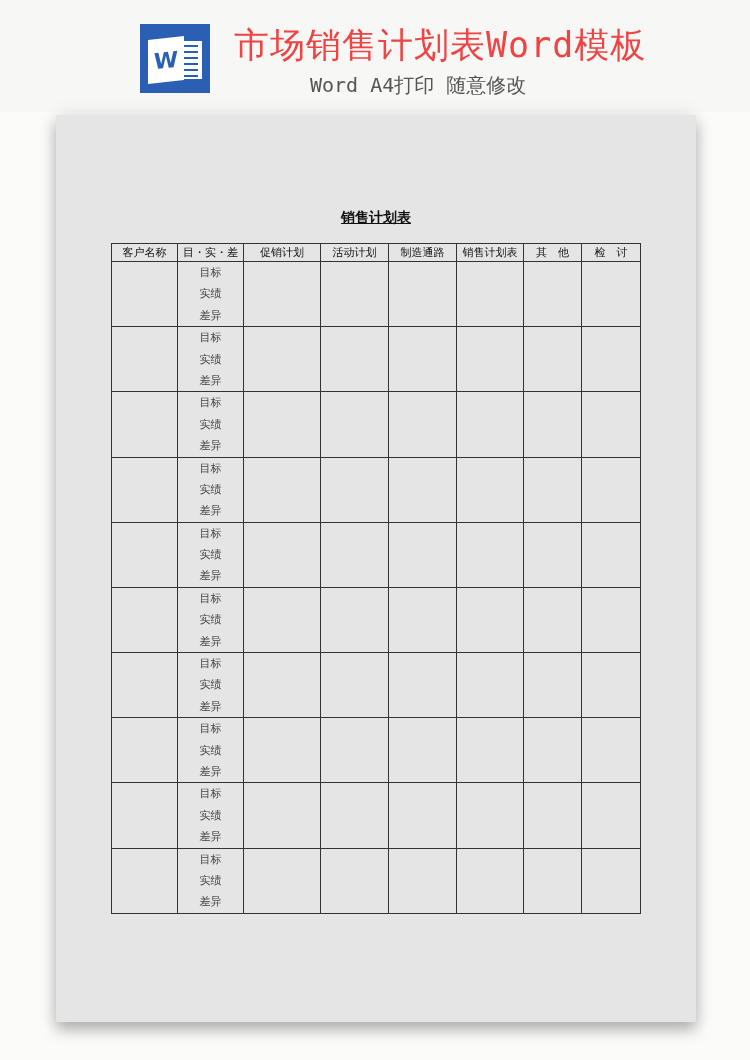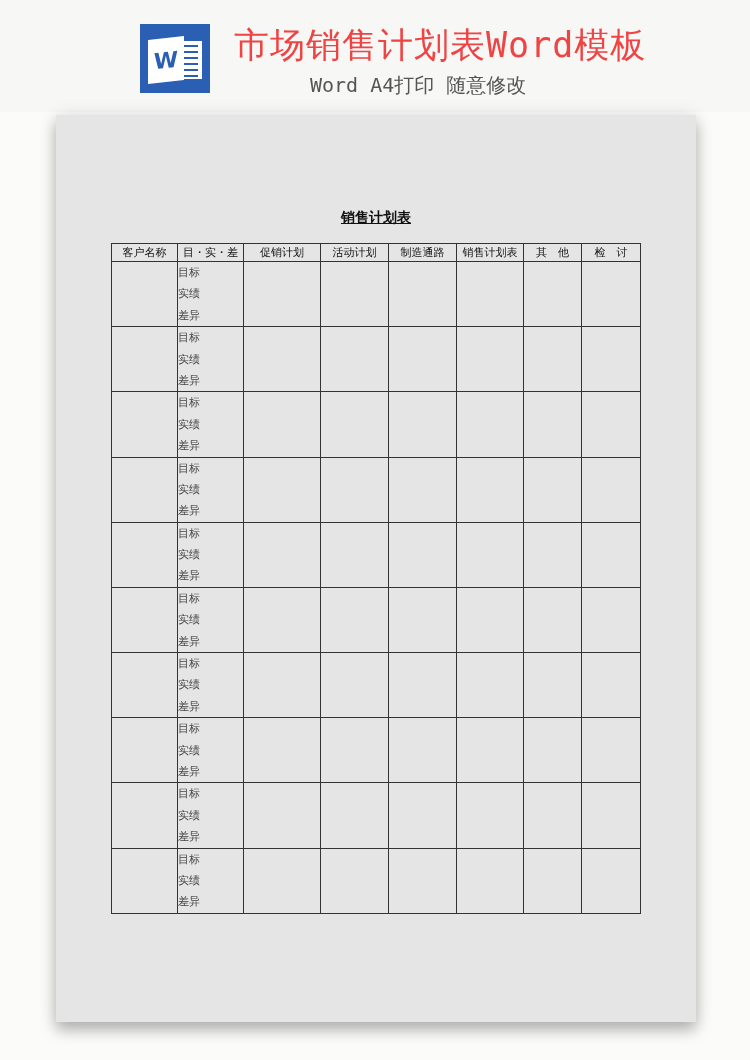--- a/index.html
+++ b/index.html
@@ -12,21 +12,21 @@
   .logo .lines i{display:block;height:2px;background:#2b5fb4;margin:4px 4px 0 10px;}
   .title{position:absolute;left:234px;top:22px;font-size:35px;color:#ef4444;letter-spacing:1px;font-family:"DejaVu Sans Mono","DejaVu Sans",sans-serif;white-space:nowrap;}
   .subtitle{position:absolute;left:310px;top:72px;font-size:20px;color:#555;font-family:"DejaVu Sans Mono","DejaVu Sans",sans-serif;white-space:nowrap;}
   .paper{position:absolute;left:56px;top:115px;width:640px;height:907px;background:#e5e5e5;box-shadow:0 8px 14px rgba(0,0,0,0.28),0 0 18px rgba(0,0,0,0.08);}
   .doc-title{position:absolute;left:0;width:640px;top:94px;text-align:center;font-size:14px;font-weight:bold;color:#111;font-family:"DejaVu Serif",serif;}
   .doc-title span{text-decoration:underline;}
   table{position:absolute;left:55px;top:128px;border-collapse:collapse;table-layout:fixed;font-family:Liberation Sans, sans-serif;}
   td,th{border:1px solid #333;padding:0;}
   th{height:17px;font-size:11px;font-weight:normal;color:#111;text-align:center;white-space:nowrap;}
   td{height:64px;}
-  td.mid{font-size:11px;color:#444;text-align:left;vertical-align:top;}
+  td.mid{font-size:11px;color:#444;text-align:center;vertical-align:top;}
   td.mid div{height:21.4px;line-height:21.4px;}
 </style>
 </head>
 <body>
 
 <div class="topband">
   <div class="logo">
     <div class="lines">
         <i></i>
         <i></i>

